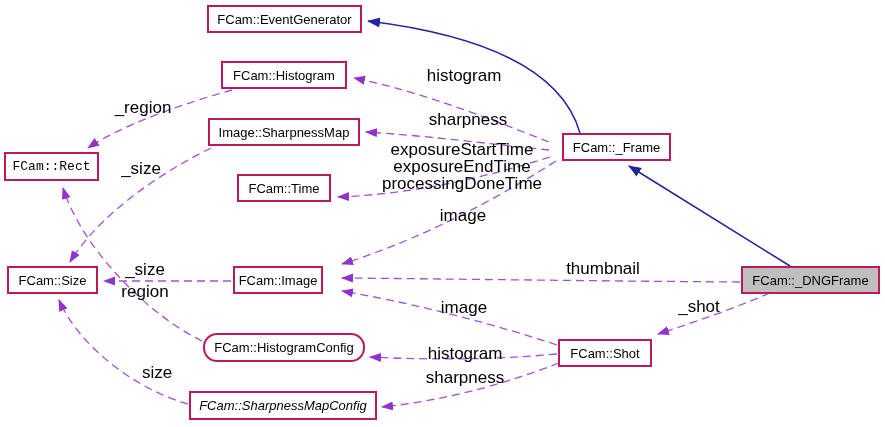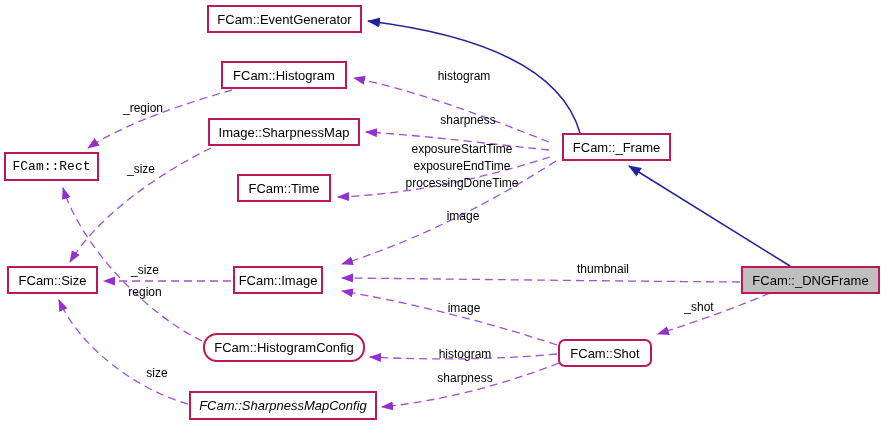--- a/index.html
+++ b/index.html
@@ -10,21 +10,21 @@
   #edges{position:absolute;left:0;top:0;width:885px;height:427px;}
   .node{
     position:absolute;box-sizing:border-box;
     border:2px solid #be185d;background:#ffffff;color:#000000;
     display:flex;align-items:center;justify-content:center;
     font-size:13px;white-space:nowrap;z-index:2;cursor:pointer;
   }
   .node.hl{background:#bfbfbf;}
   .elabel{
     position:absolute;transform:translate(-50%,-50%);
-    font-size:12px;color:#000000;white-space:nowrap;z-index:3;text-align:center;
+    font-size:17px;color:#000000;white-space:nowrap;z-index:3;text-align:center;
   }
   .elabel.multi{line-height:17px;}
 </style>
 </head>
 <body>
 
 <div id="canvas">
 
   <svg id="edges" viewBox="0 0 885 427" xmlns="http://www.w3.org/2000/svg">
     <defs>
@@ -57,21 +57,21 @@
 
   <div class="node" style="left:207px;top:5px;width:155px;height:28px;">FCam::EventGenerator</div>
   <div class="node" style="left:221px;top:61px;width:126px;height:28px;">FCam::Histogram</div>
   <div class="node" style="left:208px;top:118px;width:152px;height:28px;">Image::SharpnessMap</div>
   <div class="node" style="left:4px;top:152px;width:95px;height:29px;font-family:Liberation Mono, monospace;">FCam::Rect</div>
   <div class="node" style="left:237px;top:174px;width:94px;height:28px;">FCam::Time</div>
   <div class="node" style="left:7px;top:266px;width:91px;height:28px;">FCam::Size</div>
   <div class="node" style="left:233px;top:266px;width:90px;height:28px;">FCam::Image</div>
   <div class="node" style="left:550px;top:133px;width:109px;height:28px;margin-left:12px;">FCam::_Frame</div>
   <div class="node" style="left:203px;top:333px;width:162px;height:29px;border-radius:14px;">FCam::HistogramConfig</div>
-  <div class="node" style="left:558px;top:339px;width:94px;height:28px;border-radius:7px;">FCam::Shot</div>
+  <div class="node" style="left:558px;top:339px;width:94px;height:28px;">FCam::Shot</div>
   <div class="node" style="left:189px;top:391px;width:188px;height:29px;font-style:italic;">FCam::SharpnessMapConfig</div>
   <div class="node hl" style="left:741px;top:266px;width:139px;height:28px;">FCam::_DNGFrame</div>
 
   <div class="elabel" style="left:143px;top:108px;">_region</div>
   <div class="elabel" style="left:141px;top:169px;">_size</div>
   <div class="elabel" style="left:145px;top:270px;">_size</div>
   <div class="elabel" style="left:145px;top:292px;text-align:center;">region</div>
   <div class="elabel" style="left:157px;top:373px;">size</div>
   <div class="elabel" style="left:464px;top:76px;">histogram</div>
   <div class="elabel" style="left:468px;top:120px;">sharpness</div>

